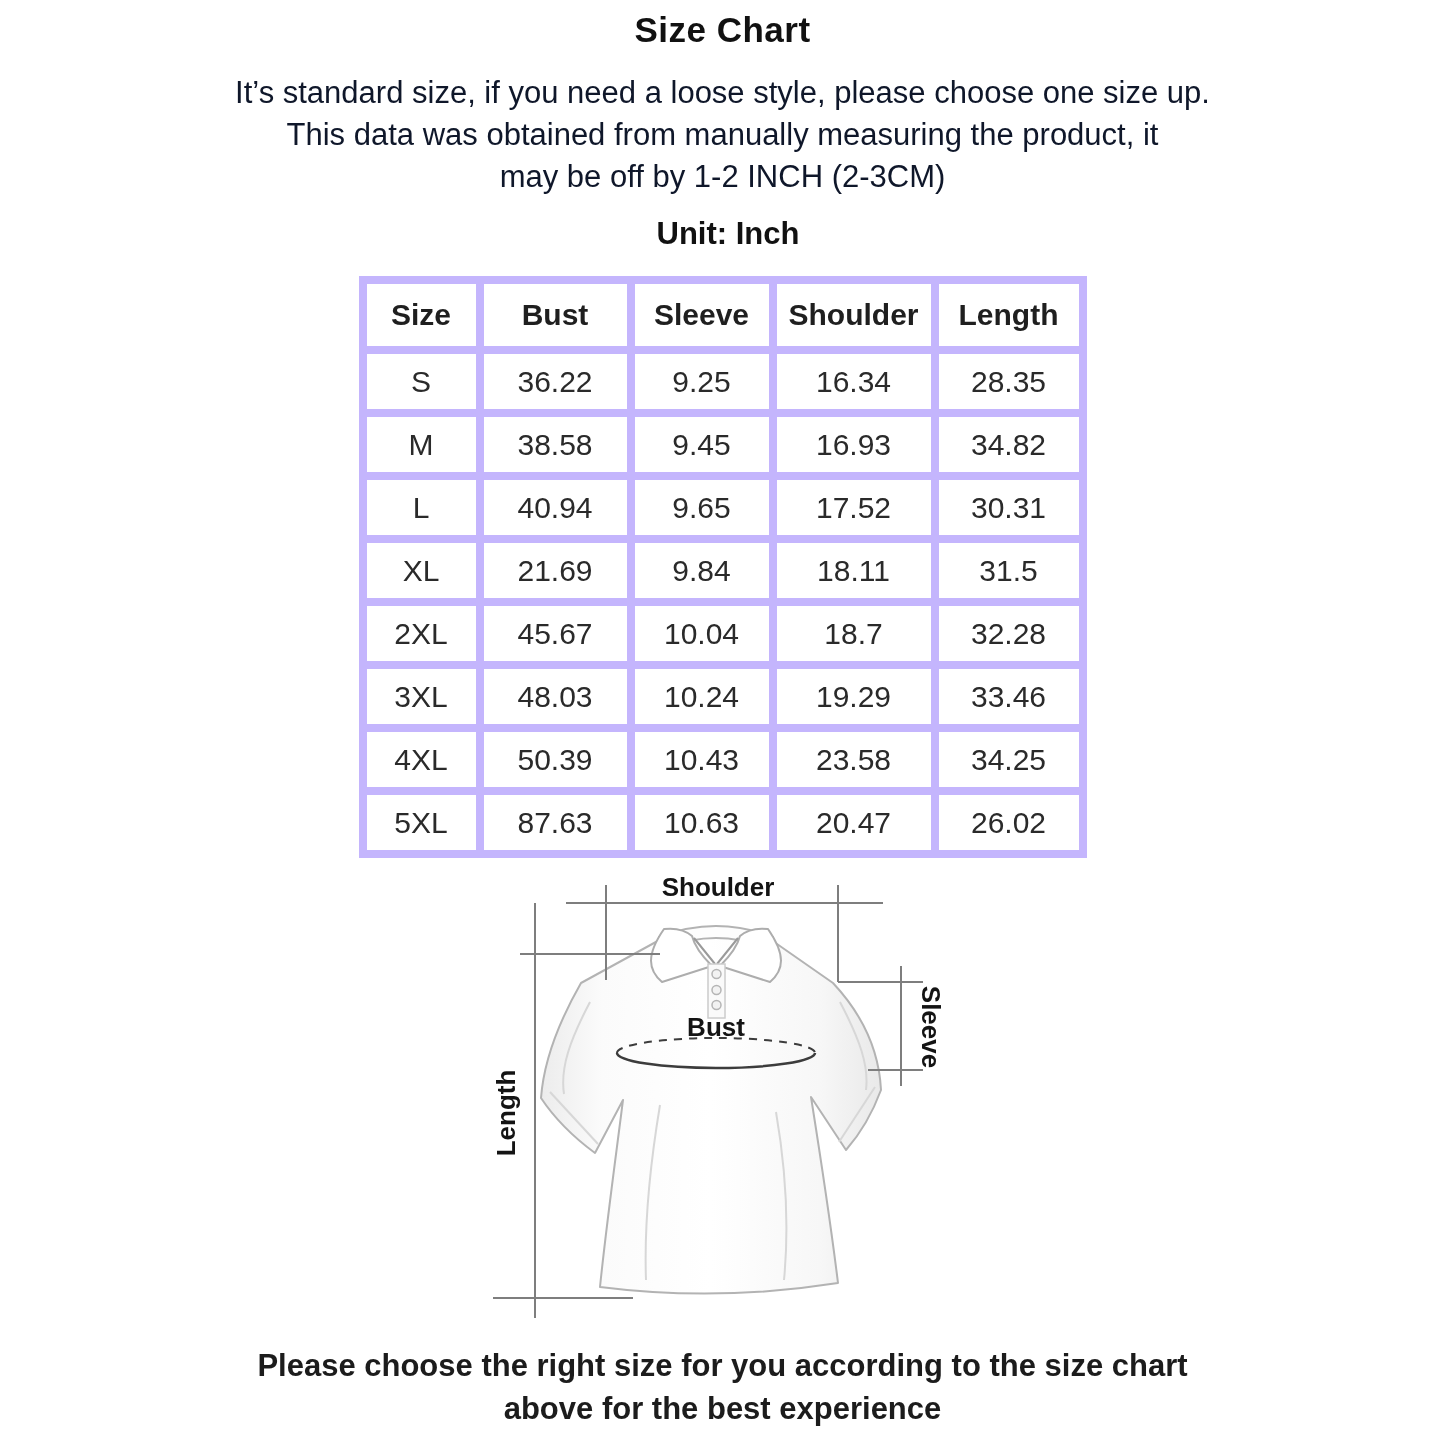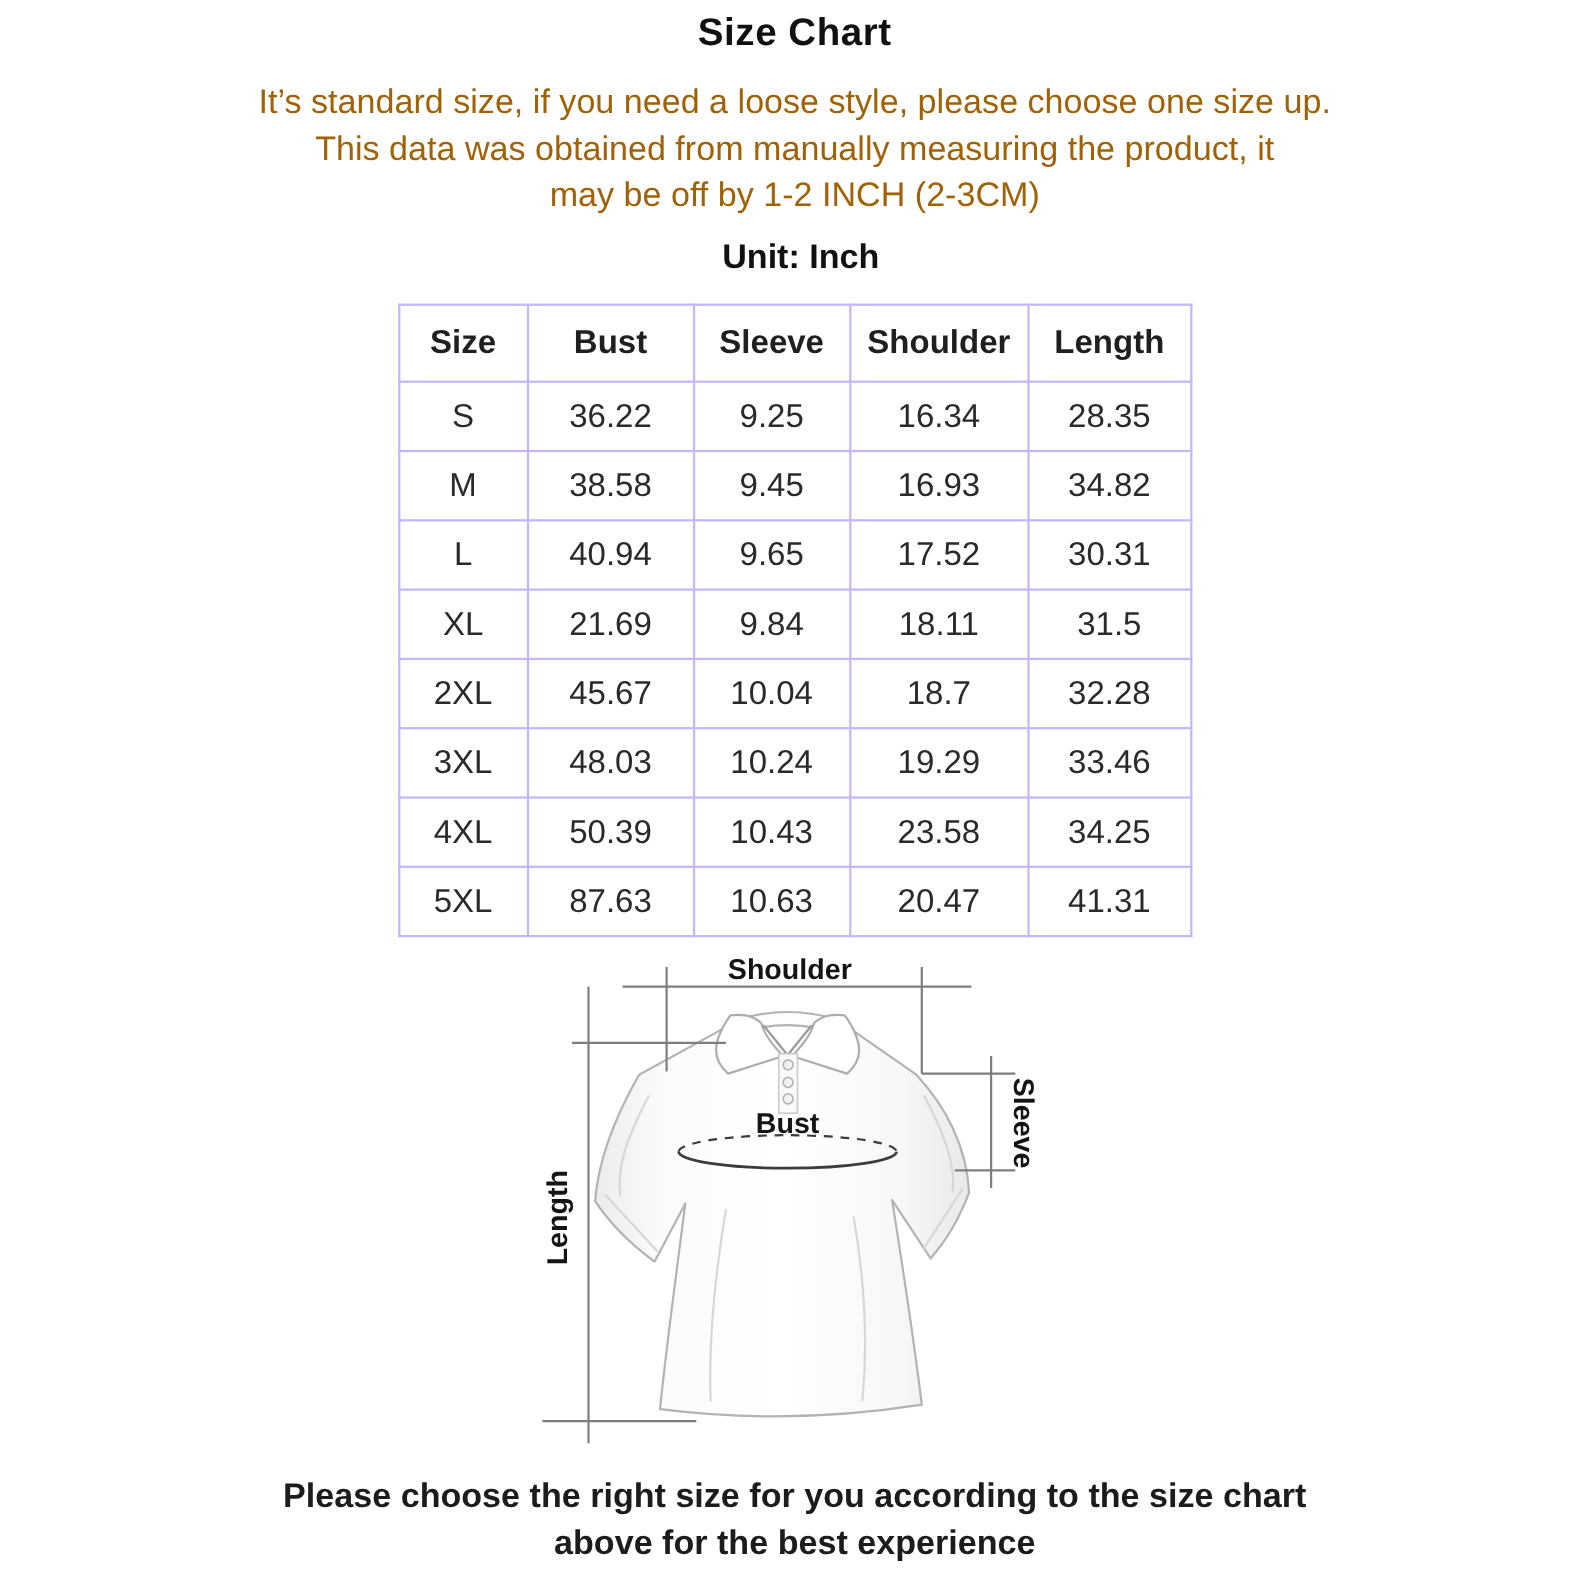--- a/index.html
+++ b/index.html
@@ -19,36 +19,36 @@
     margin: 10px 0 0 0;
     font-size: 35px;
     font-weight: 700;
     color: #111111;
     letter-spacing: 0.5px;
   }
   .desc {
     margin-top: 22px;
     font-size: 31px;
     line-height: 42px;
-    color: #a16207;
+    color: #0f172a;
   }
   .unit {
     margin-top: 18px;
     font-size: 31px;
     font-weight: 700;
     color: #111111;
     margin-left: 11px;
   }
   table.size-table {
     border-collapse: collapse;
     margin: 24px auto 0 auto;
     table-layout: fixed;
   }
   .size-table th, .size-table td {
-    border: 2px solid #c4b5fd;
+    border: 8px solid #c4b5fd;
     text-align: center;
     vertical-align: middle;
     font-size: 30px;
     color: #2a2a2a;
     padding: 0;
   }
   .size-table th { height: 70px; font-weight: 700; color: #1f1f1f; }
   .size-table td { height: 63px; font-weight: 400; }
   .col-size { width: 117px; }
   .col-bust { width: 151px; }
@@ -150,21 +150,21 @@
         <td>50.39</td>
         <td>10.43</td>
         <td>23.58</td>
         <td>34.25</td>
       </tr>
       <tr>
         <td>5XL</td>
         <td>87.63</td>
         <td>10.63</td>
         <td>20.47</td>
-        <td>41.31</td>
+        <td>26.02</td>
       </tr>
     </tbody>
   </table>
 
   <svg class="diagram" width="530" height="458" viewBox="480 868 530 458" xmlns="http://www.w3.org/2000/svg">
     <defs>
       <linearGradient id="shirtFill" x1="0" y1="0" x2="1" y2="0">
         <stop offset="0" stop-color="#ececec"></stop>
         <stop offset="0.18" stop-color="#fbfbfb"></stop>
         <stop offset="0.5" stop-color="#ffffff"></stop>

